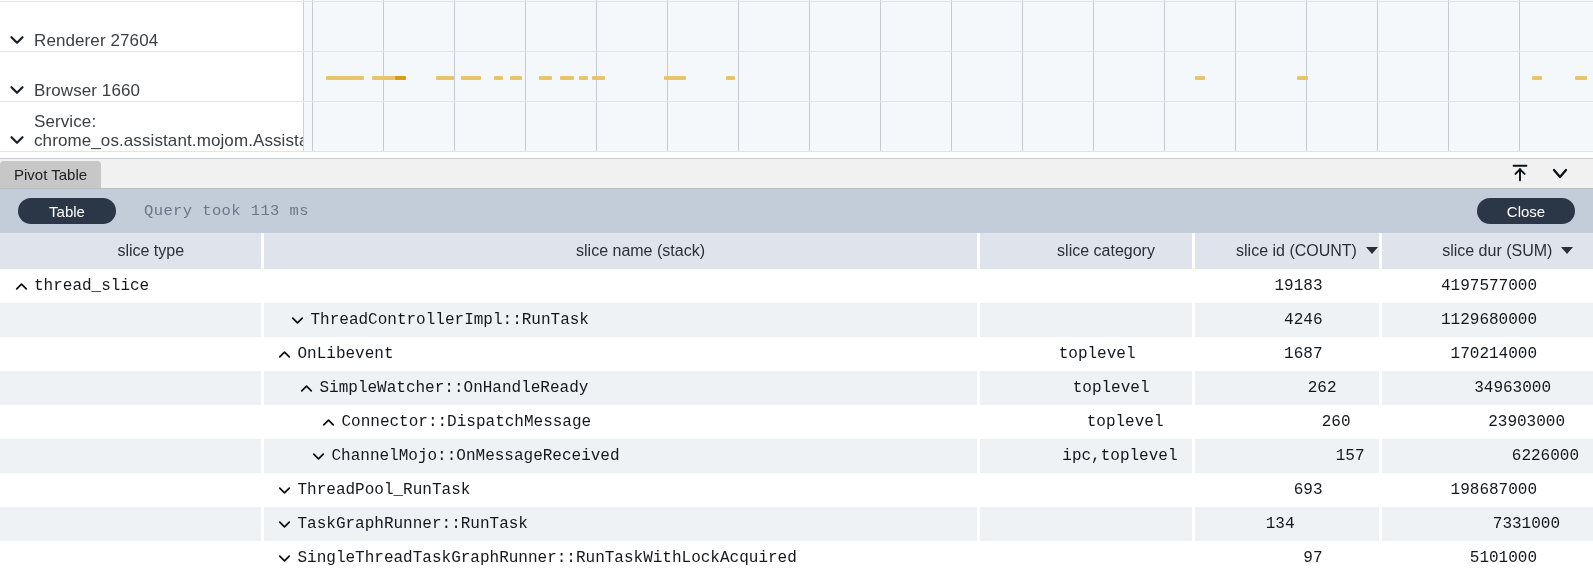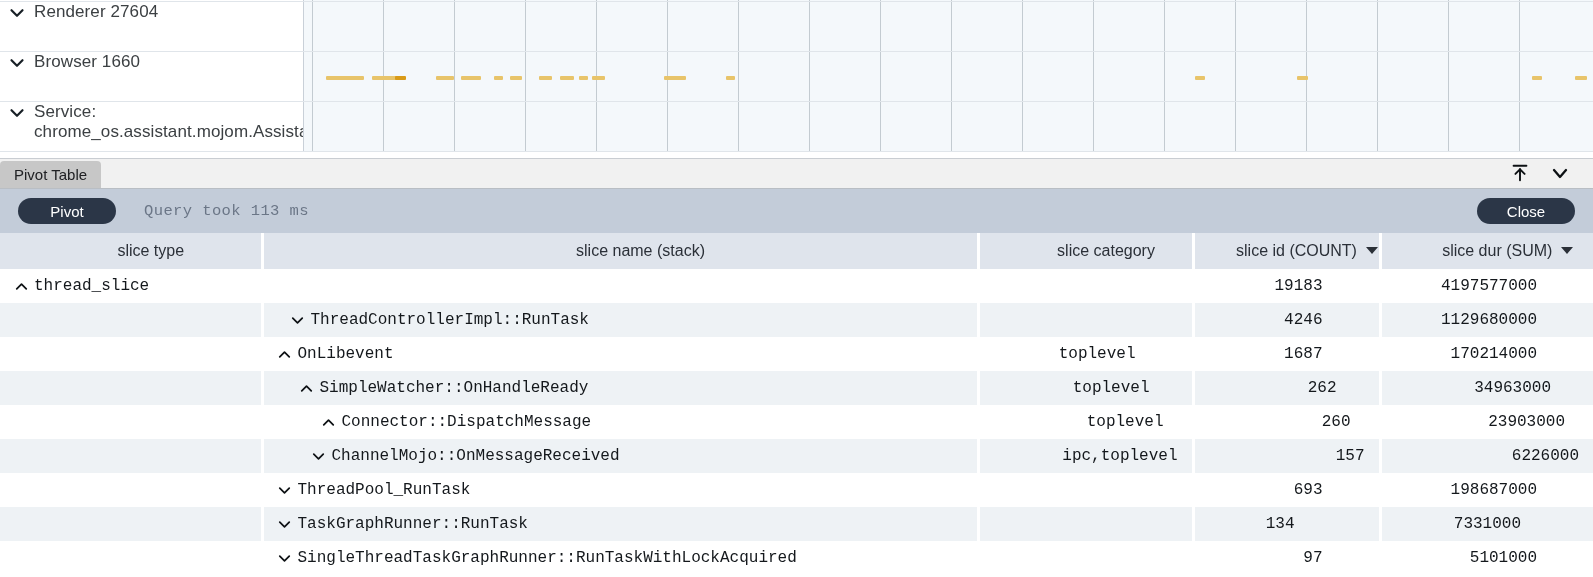--- a/index.html
+++ b/index.html
@@ -37,21 +37,21 @@
   }
   .track-row.first { height: 26px; margin-top: -24px; }
   .track-shell {
     position: relative;
     width: 304px;
     min-width: 304px;
     height: 100%;
     box-sizing: border-box;
     border-right: 1px solid #c9d0d8;
     display: flex;
-    align-items: flex-start;
+    align-items: flex-end;
     background: #ffffff;
     z-index: 3;
   }
   .track-chevron {
     width: 34px;
     min-width: 34px;
     display: flex;
     align-items: center;
     justify-content: center;
     color: #182026;
@@ -395,21 +395,21 @@
       </div>
       <div class="tab-icon-btn">
         <svg width="24" height="24" viewBox="0 0 24 24" fill="none" stroke="currentColor" stroke-width="2.3" stroke-linecap="round" stroke-linejoin="round">
           <polyline points="6,9 12,16 18,9"></polyline>
         </svg>
       </div>
     </div>
   </div>
 
   <div class="toolbar">
-    <button class="pill-btn">Pivot</button>
+    <button class="pill-btn">Table</button>
     <span class="query-status">Query took 113 ms</span>
     <div class="toolbar-spacer"></div>
     <button class="pill-btn">Close</button>
   </div>
 
   <table class="ptable">
     <colgroup id="ptable-colgroup">
         <col style="width: 262px;">
         <col style="width: 716px;">
         <col style="width: 215px;">
@@ -614,21 +614,21 @@
               <span class="tree-label">TaskGraphRunner::RunTask</span>
             </div>
           </td>
           <td>
             <div class="cell-right" style="padding-right: 56px;"></div>
           </td>
           <td>
             <div class="cell-right" style="padding-right: 84px;">134</div>
           </td>
           <td>
-            <div class="cell-right" style="padding-right: 72px;">7331000</div>
+            <div class="cell-right" style="padding-right: 33px;">7331000</div>
           </td>
         </tr>
         <tr class="">
           <td class="row-empty" style="background: rgb(255, 255, 255);"></td>
           <td>
             <div class="cell-tree" style="padding-left: 8px;">
               <span class="tree-chevron">
                 <svg width="19" height="19" viewBox="0 0 24 24" fill="none" stroke="currentColor" stroke-width="2.2" stroke-linecap="round" stroke-linejoin="round">
                   <polyline points="6,9 12,15 18,9"></polyline>
                 </svg>

